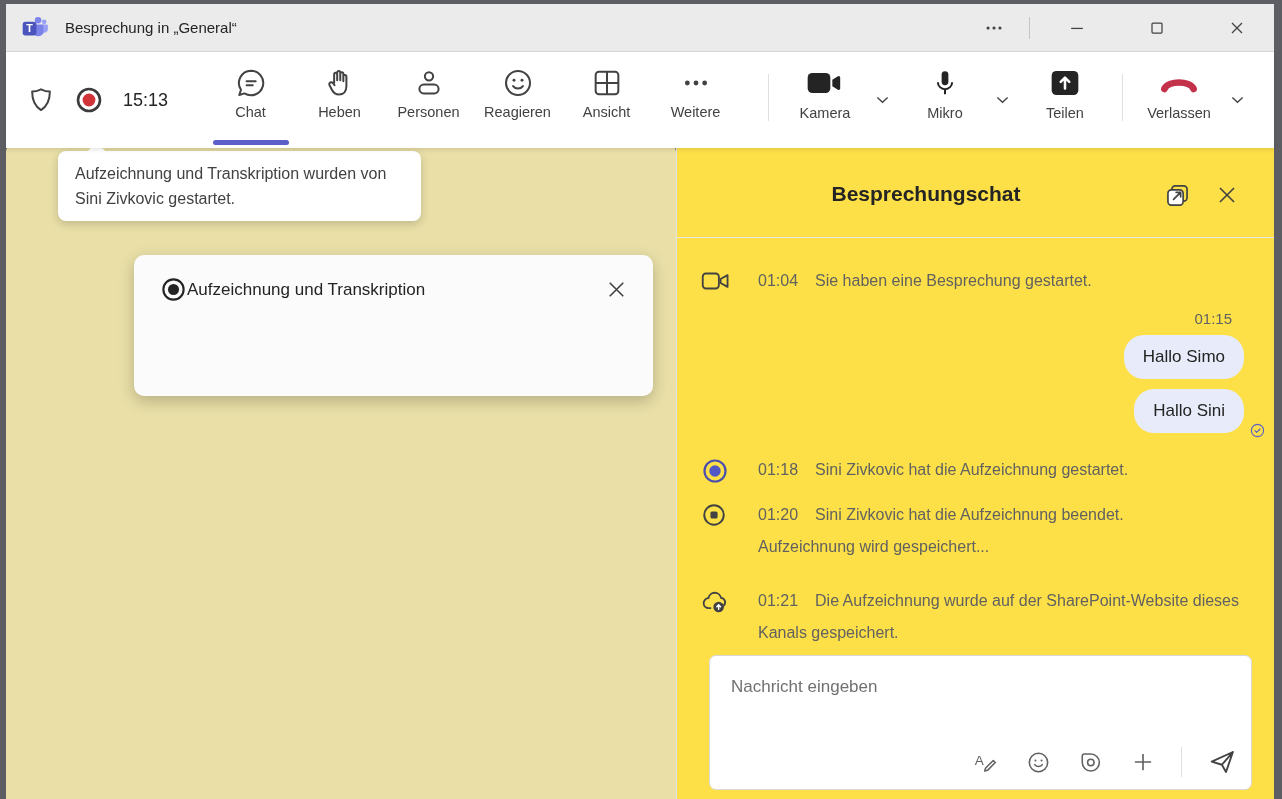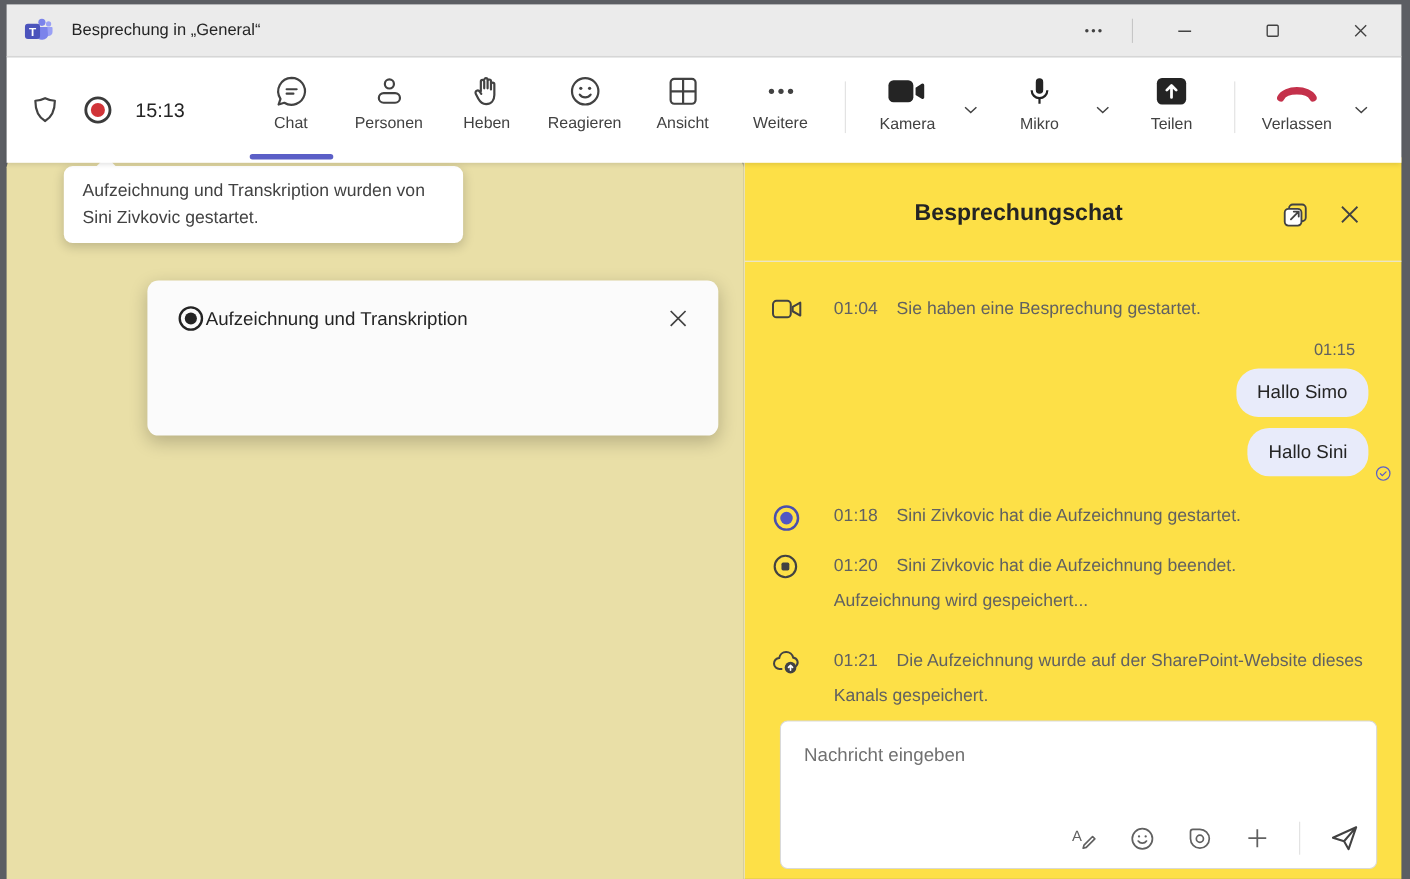--- a/index.html
+++ b/index.html
@@ -27,21 +27,21 @@
   }
   .tb-ctl-div { width:1px; height:22px; background:#c6c6c6; margin:0 6px; }
 
   
   .toolbar {
     position:absolute; top:52px; left:6px; right:8px; height:96px;
     background:#ffffff; box-shadow:0 2px 4px rgba(0,0,0,.10); z-index:5;
   }
   .tb-status { position:absolute; left:21px; top:0; height:100%; display:flex; align-items:center; gap:19px; }
   .time { font-size:18px; color:#242424; }
-  .tb-nav { position:absolute; left:214px; top:0; height:100%; display:flex; }
+  .tb-nav { position:absolute; left:200px; top:0; height:100%; display:flex; }
   .nav-item {
     position:relative; width:89px; height:100%;
     display:flex; flex-direction:column; align-items:center; padding-top:15px; gap:5px;
     color:#424242;
   }
   .nav-item .nav-label { font-size:14.5px; color:#424242; }
   .nav-underline {
     position:absolute; bottom:3px; left:50%; transform:translateX(-50%);
     width:76px; height:5px; border-radius:4px; background:#5b5fc7;
   }
@@ -184,30 +184,30 @@
     <div class="nav-item">
       <svg width="32" height="32" viewBox="0 0 24 24">
           <path d="M12 2.8a9.2 9.2 0 1 1-4.9 17L3.2 21l1.3-3.9A9.2 9.2 0 0 1 12 2.8z" fill="none" stroke="currentColor" stroke-width="1.5" stroke-linejoin="round"></path>
           <path d="M8.7 10.6h6.8M8.7 13.6h4.6" stroke="currentColor" stroke-width="1.5" stroke-linecap="round"></path>
         </svg>
       <span class="nav-label">Chat</span>
       <span class="nav-underline"></span>
     </div>
     <div class="nav-item">
       <svg width="32" height="32" viewBox="0 0 24 24">
+          <path d="M7.6 12V5.4a1.15 1.15 0 0 1 2.3 0V10m0-5.8a1.15 1.15 0 0 1 2.3 0V10m0-4.9a1.15 1.15 0 0 1 2.3 0v5.6m0-3.5a1.15 1.15 0 0 1 2.3 0v7.3c0 3.7-2.1 6.2-5.6 6.2-2.8 0-4-1.2-5.3-3.6l-1.7-3.3c-.5-.9-.2-1.8.6-2.2.7-.3 1.5-.1 2 .6l1.1 1.5" fill="none" stroke="currentColor" stroke-width="1.5" stroke-linecap="round" stroke-linejoin="round"></path>
+        </svg>
+      <span class="nav-label">Heben</span>
+    </div>
+    <div class="nav-item">
+      <svg width="32" height="32" viewBox="0 0 24 24">
           <circle cx="12" cy="7" r="3.1" fill="none" stroke="currentColor" stroke-width="1.5"></circle>
           <rect x="4.8" y="13.2" width="14.4" height="6.6" rx="3.3" fill="none" stroke="currentColor" stroke-width="1.5"></rect>
         </svg>
       <span class="nav-label">Personen</span>
-    </div>
-    <div class="nav-item">
-      <svg width="32" height="32" viewBox="0 0 24 24">
-          <path d="M7.6 12V5.4a1.15 1.15 0 0 1 2.3 0V10m0-5.8a1.15 1.15 0 0 1 2.3 0V10m0-4.9a1.15 1.15 0 0 1 2.3 0v5.6m0-3.5a1.15 1.15 0 0 1 2.3 0v7.3c0 3.7-2.1 6.2-5.6 6.2-2.8 0-4-1.2-5.3-3.6l-1.7-3.3c-.5-.9-.2-1.8.6-2.2.7-.3 1.5-.1 2 .6l1.1 1.5" fill="none" stroke="currentColor" stroke-width="1.5" stroke-linecap="round" stroke-linejoin="round"></path>
-        </svg>
-      <span class="nav-label">Heben</span>
     </div>
     <div class="nav-item">
       <svg width="32" height="32" viewBox="0 0 24 24">
           <circle cx="12" cy="12" r="9" fill="none" stroke="currentColor" stroke-width="1.5"></circle>
           <circle cx="9" cy="10" r="1.1" fill="currentColor"></circle>
           <circle cx="15" cy="10" r="1.1" fill="currentColor"></circle>
           <path d="M8.3 14.3a4.6 4.6 0 0 0 7.4 0" fill="none" stroke="currentColor" stroke-width="1.5" stroke-linecap="round"></path>
         </svg>
       <span class="nav-label">Reagieren</span>
     </div>

